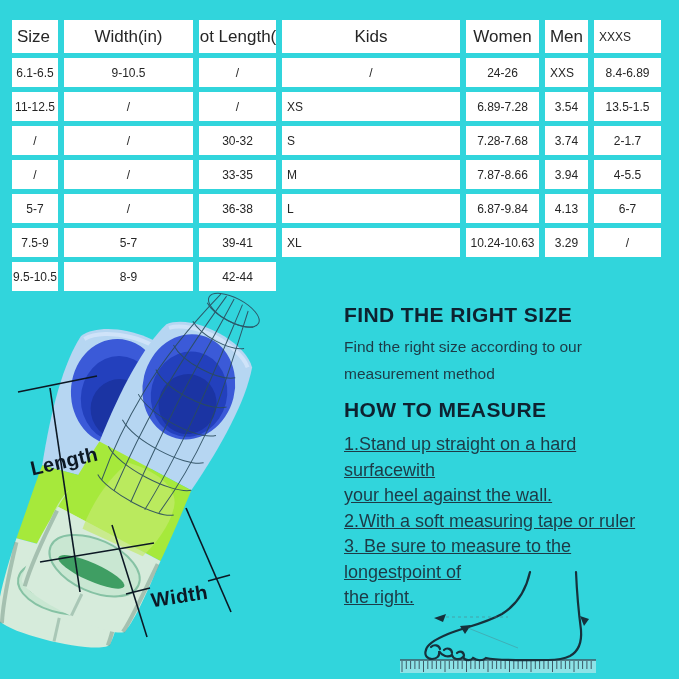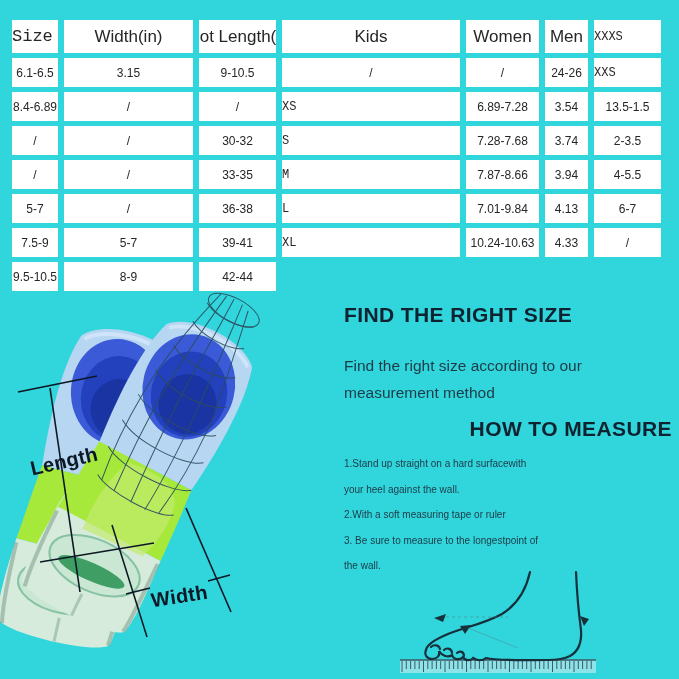--- a/index.html
+++ b/index.html
@@ -19,33 +19,33 @@
     display:grid;
     grid-template-columns:46px 129px 77px 178px 73px 43px 67px;
     grid-template-rows:33px repeat(7,29px);
     column-gap:6px; row-gap:5px;
   }
   .cell{
     background:var(--cell); color:var(--cell-text);
     display:flex; align-items:center; justify-content:center;
     font-size:12px; line-height:1; white-space:nowrap; overflow:hidden;
   }
-  .cell.col0{justify-content:flex-start; font-family:Liberation Mono, monospace;}
+  .cell.col0{justify-content:flex-start; padding-left:5px;}
   .cell.hdr{font-size:17px;}
   
   .info{position:absolute; left:344px; top:302px; width:328px; color:var(--body-text);}
   .info h1{
     margin:0; font-size:21px; font-weight:bold; color:var(--heading);
     letter-spacing:.4px; line-height:26px;
   }
-  .info .sub{margin:24px 0 10px;}
+  .info .sub{margin:5px 0 10px;}
   .sub-line{font-size:15.5px; line-height:27px;}
-  .info h1.how{margin-top:8px;text-align:right;}
+  .info h1.how{margin-top:8px;}
   .steps{margin-top:9px;}
-  .step-line{font-size:10px; line-height:25.5px;}
+  .step-line{font-size:18px; line-height:25.5px;text-decoration:underline;}
   
   .fins-fig{position:absolute; left:0; top:262px; width:348px; height:417px;}
   .foot-fig{position:absolute; left:398px; top:570px; width:272px; height:109px;}
   .measure-label{
     position:absolute; font-weight:bold; font-size:20px; color:var(--annot);
     letter-spacing:.3px;
   }
   .length-label{left:30px; top:450px; transform:rotate(-13deg);}
   .width-label{left:151px; top:585px; transform:rotate(-9deg);}
   svg{display:block;}
@@ -57,60 +57,60 @@
 
   <div class="size-table">
       <div class="cell col0 hdr">Size</div>
       <div class="cell col2 hdr">Width(in)</div>
       <div class="cell col1 hdr">Foot Length(in)</div>
       <div class="cell col3 hdr">Kids</div>
       <div class="cell col4 hdr">Women</div>
       <div class="cell col5 hdr">Men</div>
       <div class="cell col0">XXXS</div>
       <div class="cell col1">6.1-6.5</div>
-      <div class="cell col2">3.15</div>
       <div class="cell col3">9-10.5</div>
       <div class="cell col4">/</div>
       <div class="cell col5">/</div>
       <div class="cell col6">24-26</div>
       <div class="cell col0">XXS</div>
       <div class="cell col1">8.4-6.89</div>
+      <div class="cell col3">11-12.5</div>
       <div class="cell col4">/</div>
       <div class="cell col5">/</div>
       <div class="cell col0">XS</div>
       <div class="cell col1">6.89-7.28</div>
       <div class="cell col2">3.54</div>
       <div class="cell col3">13.5-1.5</div>
       <div class="cell col4">/</div>
       <div class="cell col5">/</div>
       <div class="cell col6">30-32</div>
       <div class="cell col0">S</div>
       <div class="cell col1">7.28-7.68</div>
       <div class="cell col2">3.74</div>
-      <div class="cell col3">2-3.5</div>
+      <div class="cell col3">2-1.7</div>
       <div class="cell col4">/</div>
       <div class="cell col5">/</div>
       <div class="cell col6">33-35</div>
       <div class="cell col0">M</div>
       <div class="cell col1">7.87-8.66</div>
       <div class="cell col2">3.94</div>
       <div class="cell col3">4-5.5</div>
       <div class="cell col4">5-7</div>
       <div class="cell col5">/</div>
       <div class="cell col6">36-38</div>
       <div class="cell col0">L</div>
-      <div class="cell col1">7.01-9.84</div>
+      <div class="cell col1">6.87-9.84</div>
       <div class="cell col2">4.13</div>
       <div class="cell col3">6-7</div>
       <div class="cell col4">7.5-9</div>
       <div class="cell col5">5-7</div>
       <div class="cell col6">39-41</div>
       <div class="cell col0">XL</div>
       <div class="cell col1">10.24-10.63</div>
-      <div class="cell col2">4.33</div>
+      <div class="cell col2">3.29</div>
       <div class="cell col3">/</div>
       <div class="cell col4">9.5-10.5</div>
       <div class="cell col5">8-9</div>
       <div class="cell col6">42-44</div>
     </div>
 
   <div class="fins-fig">
     <svg width="348" height="417" viewBox="0 0 348 417">
 
       <g transform="translate(117,125) rotate(15)">
@@ -182,21 +182,21 @@
     <div class="sub">
       <div class="sub-line">Find the right size according to our</div>
       <div class="sub-line">measurement method</div>
     </div>
     <h1 class="how">HOW TO MEASURE</h1>
     <div class="steps">
       <div class="step-line">1.Stand up straight on a hard surfacewith</div>
       <div class="step-line">your heel against the wall.</div>
       <div class="step-line">2.With a soft measuring tape or ruler</div>
       <div class="step-line">3. Be sure to measure to the longestpoint of</div>
-      <div class="step-line">the wall.</div>
+      <div class="step-line">the right.</div>
     </div>
   </div>
 
   <div class="foot-fig">
     <svg width="272" height="109" viewBox="0 0 272 109">
 
       <rect x="2" y="90" width="196" height="13" fill="#d8eef0" opacity="0.55"></rect>
       <line x1="2" y1="90" x2="198" y2="90" stroke="#3d5a66" stroke-width="1.4"></line>
       <g id="ruler-ticks" stroke="#3d5a66" stroke-width="1">
           <line x1="4" x2="4" y1="91" y2="102"></line>

